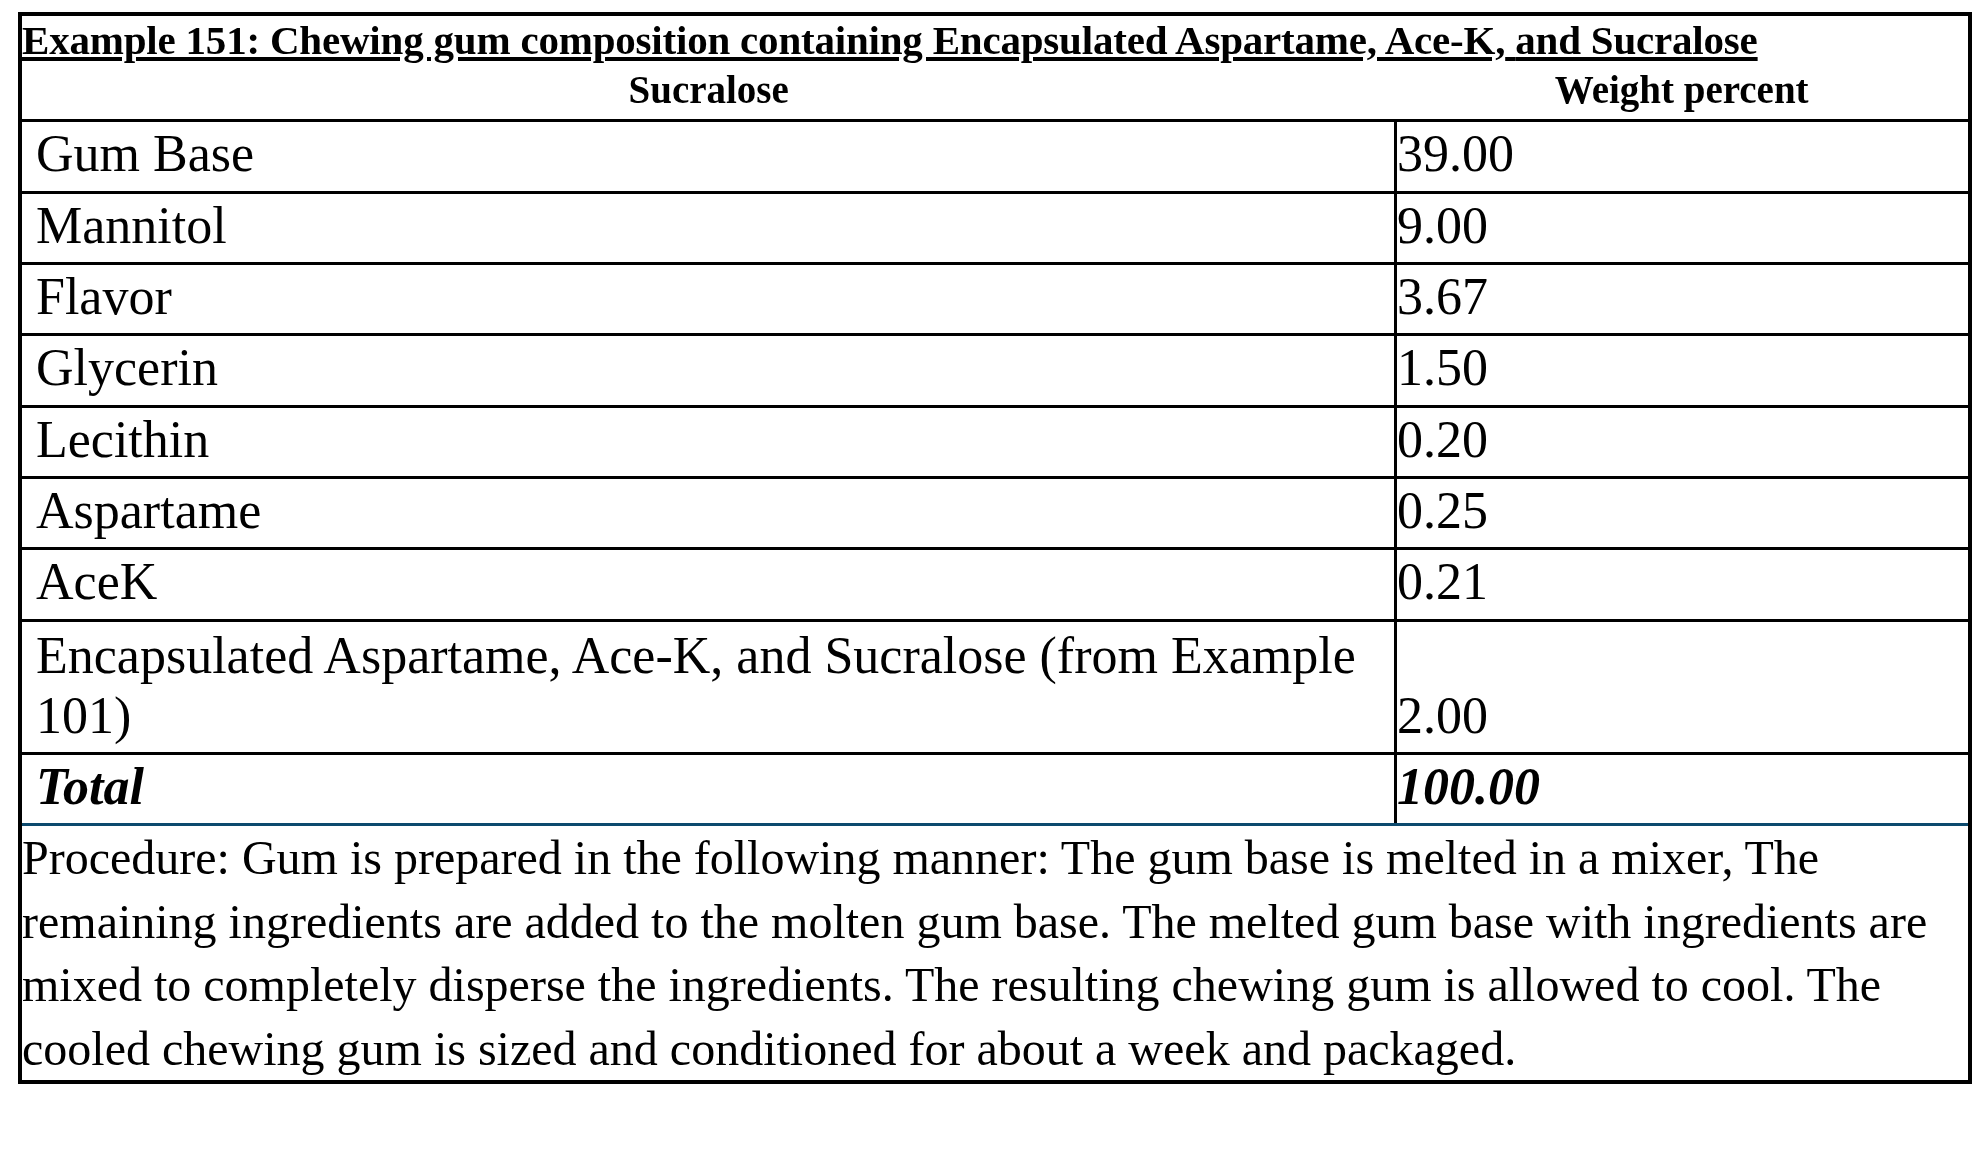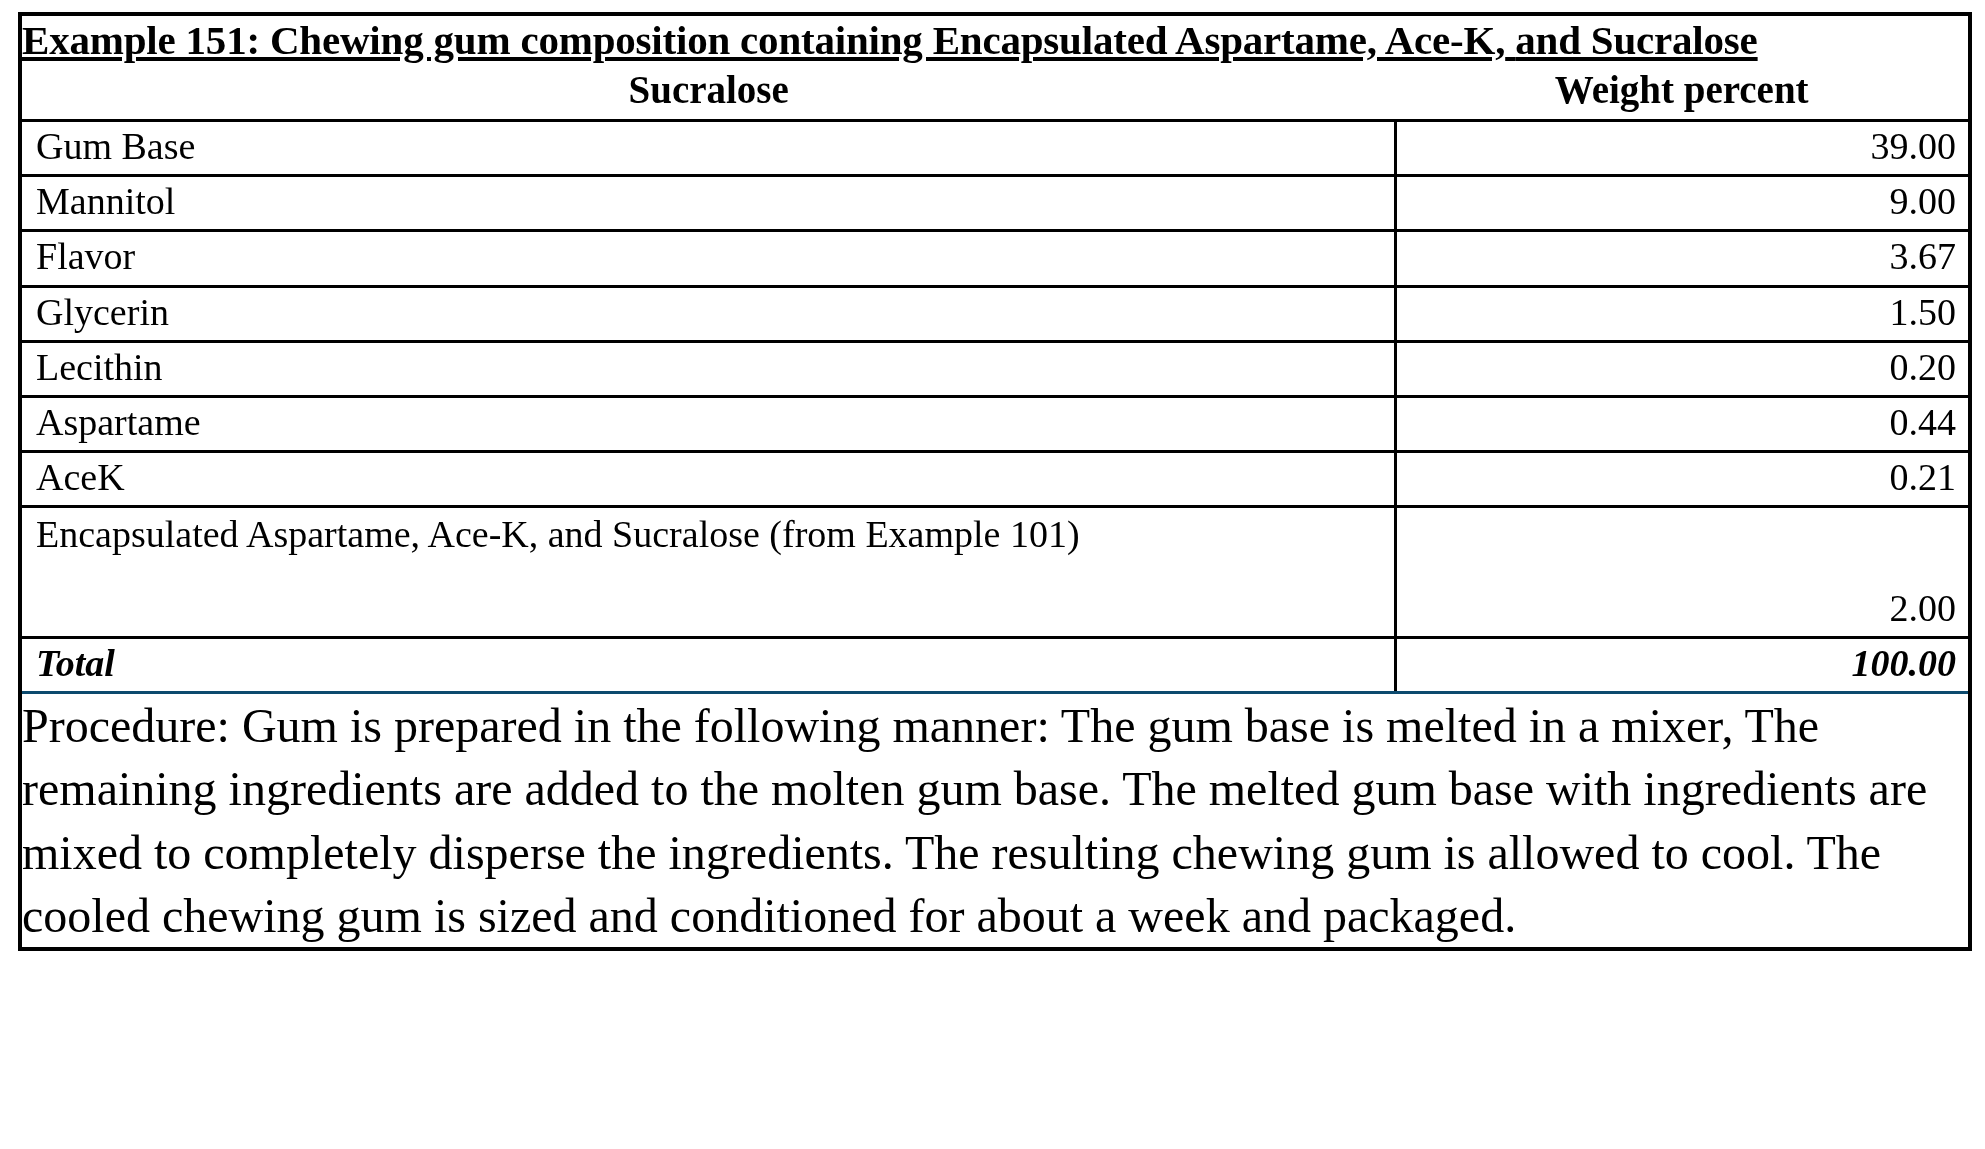--- a/index.html
+++ b/index.html
@@ -72,31 +72,30 @@
   }
 
   
   .grid {
     width: 100%;
     border-collapse: collapse;
     table-layout: fixed;
   }
   .grid td {
     border-bottom: 3px solid #000;
-    font-size: 38px;
+    font-size: 52px;
     line-height: 1.16;
     padding: 2px 0 6px 0;
     vertical-align: bottom;
   }
   .grid td.ing {
     text-align: left;
     padding-left: 14px;
   }
   .grid td.val {
-    text-align: right;
     padding-right: 12px;
     border-left: 3px solid #000;
     border-radius: 6px;
   }
   .grid tr.tall td {
     height: 118px;
   }
   .grid tr.total td {
     font-weight: bold;
     border-bottom: 3px solid #0c4a6e;
@@ -178,21 +177,21 @@
                 <td class="val">1.50</td>
               </tr>
 
               <tr>
                 <td class="ing">Lecithin</td>
                 <td class="val">0.20</td>
               </tr>
 
               <tr>
                 <td class="ing">Aspartame</td>
-                <td class="val">0.44</td>
+                <td class="val">0.25</td>
               </tr>
 
               <tr>
                 <td class="ing">AceK</td>
                 <td class="val">0.21</td>
               </tr>
 
               <tr class="tall">
                 <td class="ing" style="vertical-align:top;padding-top:4px;">Encapsulated Aspartame, Ace-K, and Sucralose (from Example 101)</td>
                 <td class="val">2.00</td>

